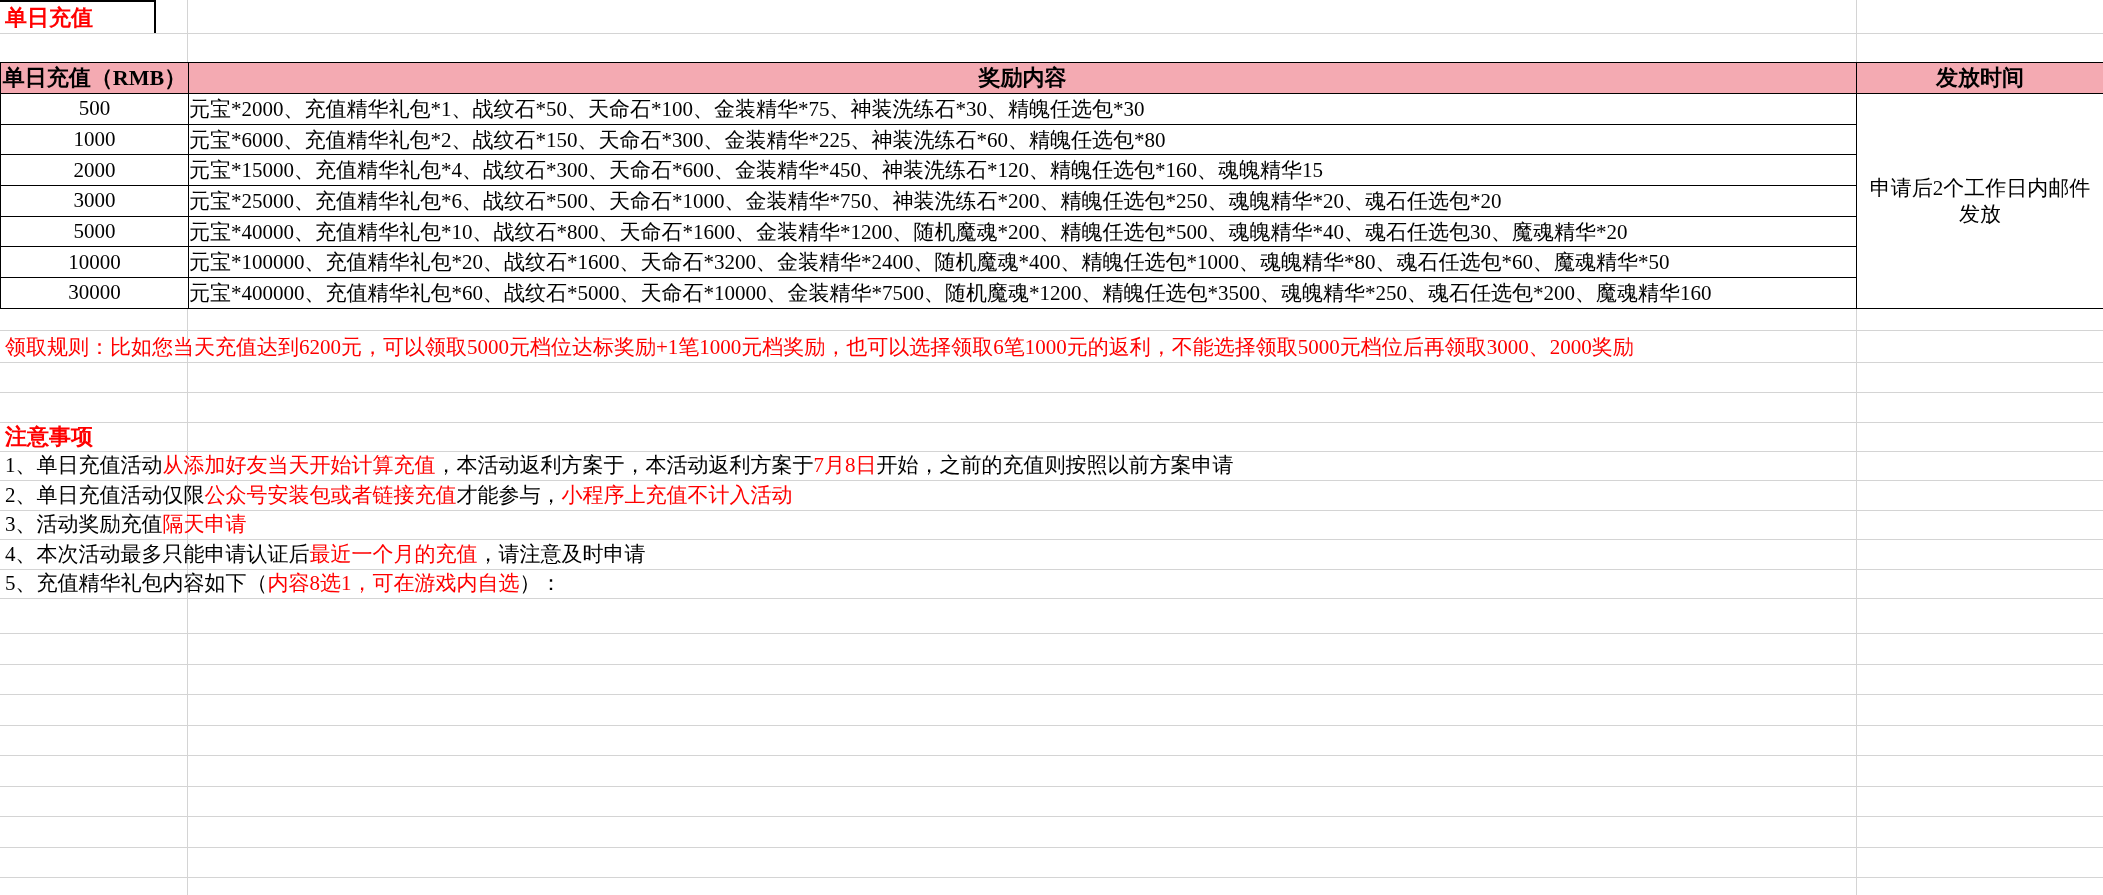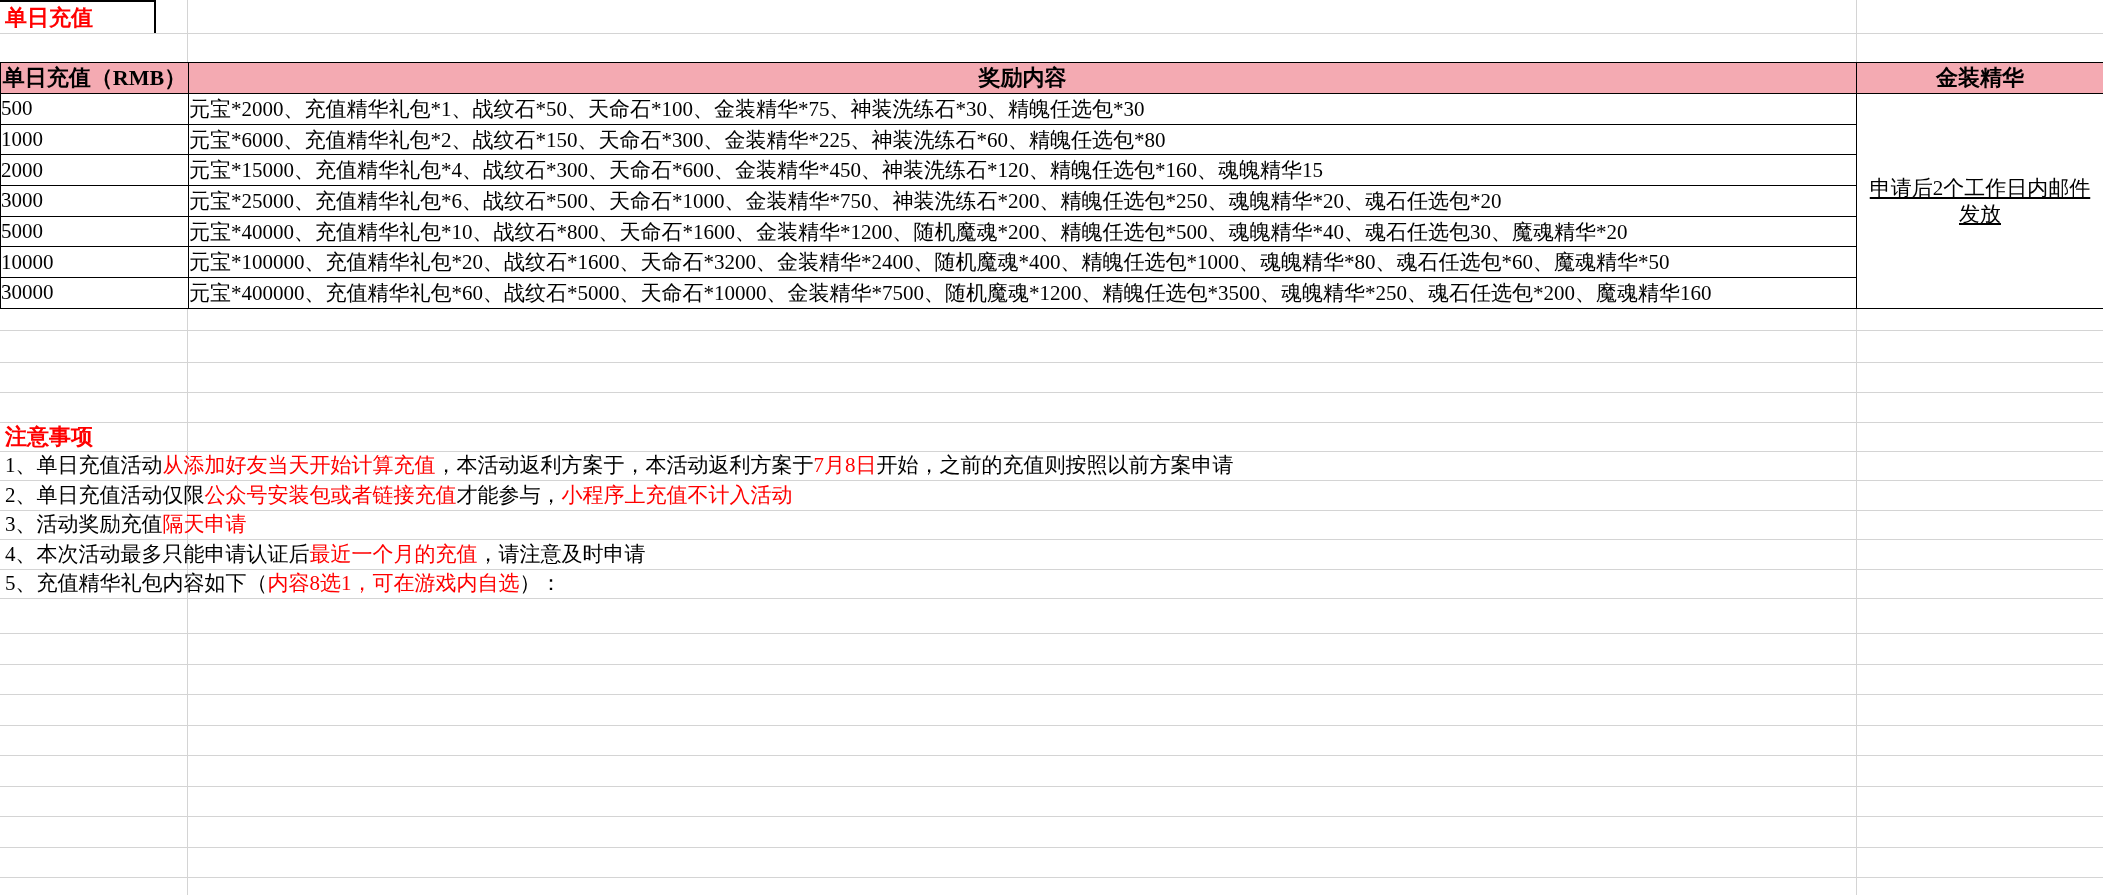--- a/index.html
+++ b/index.html
@@ -43,24 +43,24 @@
     box-sizing:border-box;
     overflow:hidden;
   }
   table.main th{
     background:var(--pink);
     font-size:22px;font-weight:bold;text-align:center;
     height:30px;padding:0;
   }
   table.main td{font-size:21px;padding:0;}
   table.main tbody tr{height:30.7px;}
-  td.amt{}
+  td.amt{text-align:center;}
   td.rwd{text-align:left;padding-left:5px;white-space:nowrap;}
   td.delivery{text-align:center;vertical-align:middle;}
-  td.delivery .inner{width:232px;margin:0 auto;line-height:26px;text-decoration:underline;}
+  td.delivery .inner{width:232px;margin:0 auto;line-height:26px;}
 
   
   .rule{
     position:absolute;left:5px;top:332px;height:30px;line-height:30px;
     font-size:21px;color:var(--red);white-space:nowrap;z-index:2;
   }
 
   
   .notes-title{
     position:absolute;left:5px;top:422px;height:29px;line-height:29px;
@@ -118,21 +118,21 @@
   <table class="main">
     <colgroup>
       <col style="width:188px">
       <col style="width:1668px">
       <col style="width:247px">
     </colgroup>
     <thead>
       <tr>
         <th>单日充值（RMB）</th>
         <th>奖励内容</th>
-        <th>金装精华</th>
+        <th>发放时间</th>
       </tr>
     </thead>
     <tbody id="main-tbody">
         <tr>
           <td class="amt">500</td>
           <td class="rwd">元宝*2000、充值精华礼包*1、战纹石*50、天命石*100、金装精华*75、神装洗练石*30、精魄任选包*30</td>
           <td class="delivery" rowspan="7">
             <div class="inner">申请后2个工作日内邮件发放</div>
           </td>
         </tr>
@@ -156,20 +156,21 @@
           <td class="amt">10000</td>
           <td class="rwd">元宝*100000、充值精华礼包*20、战纹石*1600、天命石*3200、金装精华*2400、随机魔魂*400、精魄任选包*1000、魂魄精华*80、魂石任选包*60、魔魂精华*50</td>
         </tr>
         <tr>
           <td class="amt">30000</td>
           <td class="rwd">元宝*400000、充值精华礼包*60、战纹石*5000、天命石*10000、金装精华*7500、随机魔魂*1200、精魄任选包*3500、魂魄精华*250、魂石任选包*200、魔魂精华160</td>
         </tr>
       </tbody>
   </table>
 
+  <div class="rule">领取规则：比如您当天充值达到6200元，可以领取5000元档位达标奖励+1笔1000元档奖励，也可以选择领取6笔1000元的返利，不能选择领取5000元档位后再领取3000、2000奖励</div>
 
   <div class="notes-title">注意事项</div>
 
   <div id="notes">
       <div class="note" style="top: 451px;"><span class="seg-black">1、单日充值活动</span><span class="seg-red">从添加好友当天开始计算充值</span><span class="seg-black">，本活动返利方案于，本活动返利方案于</span><span class="seg-red">7月8日</span><span class="seg-black">开始，之前的充值则按照以前方案申请</span></div>
       <div class="note" style="top: 480.5px;"><span class="seg-black">2、单日充值活动仅限</span><span class="seg-red">公众号安装包或者链接充值</span><span class="seg-black">才能参与，</span><span class="seg-red">小程序上充值不计入活动</span></div>
       <div class="note" style="top: 510px;"><span class="seg-black">3、活动奖励充值</span><span class="seg-red">隔天申请</span></div>
       <div class="note" style="top: 539.5px;"><span class="seg-black">4、本次活动最多只能申请认证后</span><span class="seg-red">最近一个月的充值</span><span class="seg-black">，请注意及时申请</span></div>
       <div class="note" style="top: 569px;"><span class="seg-black">5、充值精华礼包内容如下（</span><span class="seg-red">内容8选1，可在游戏内自选</span><span class="seg-black">）：</span></div>
     </div>

